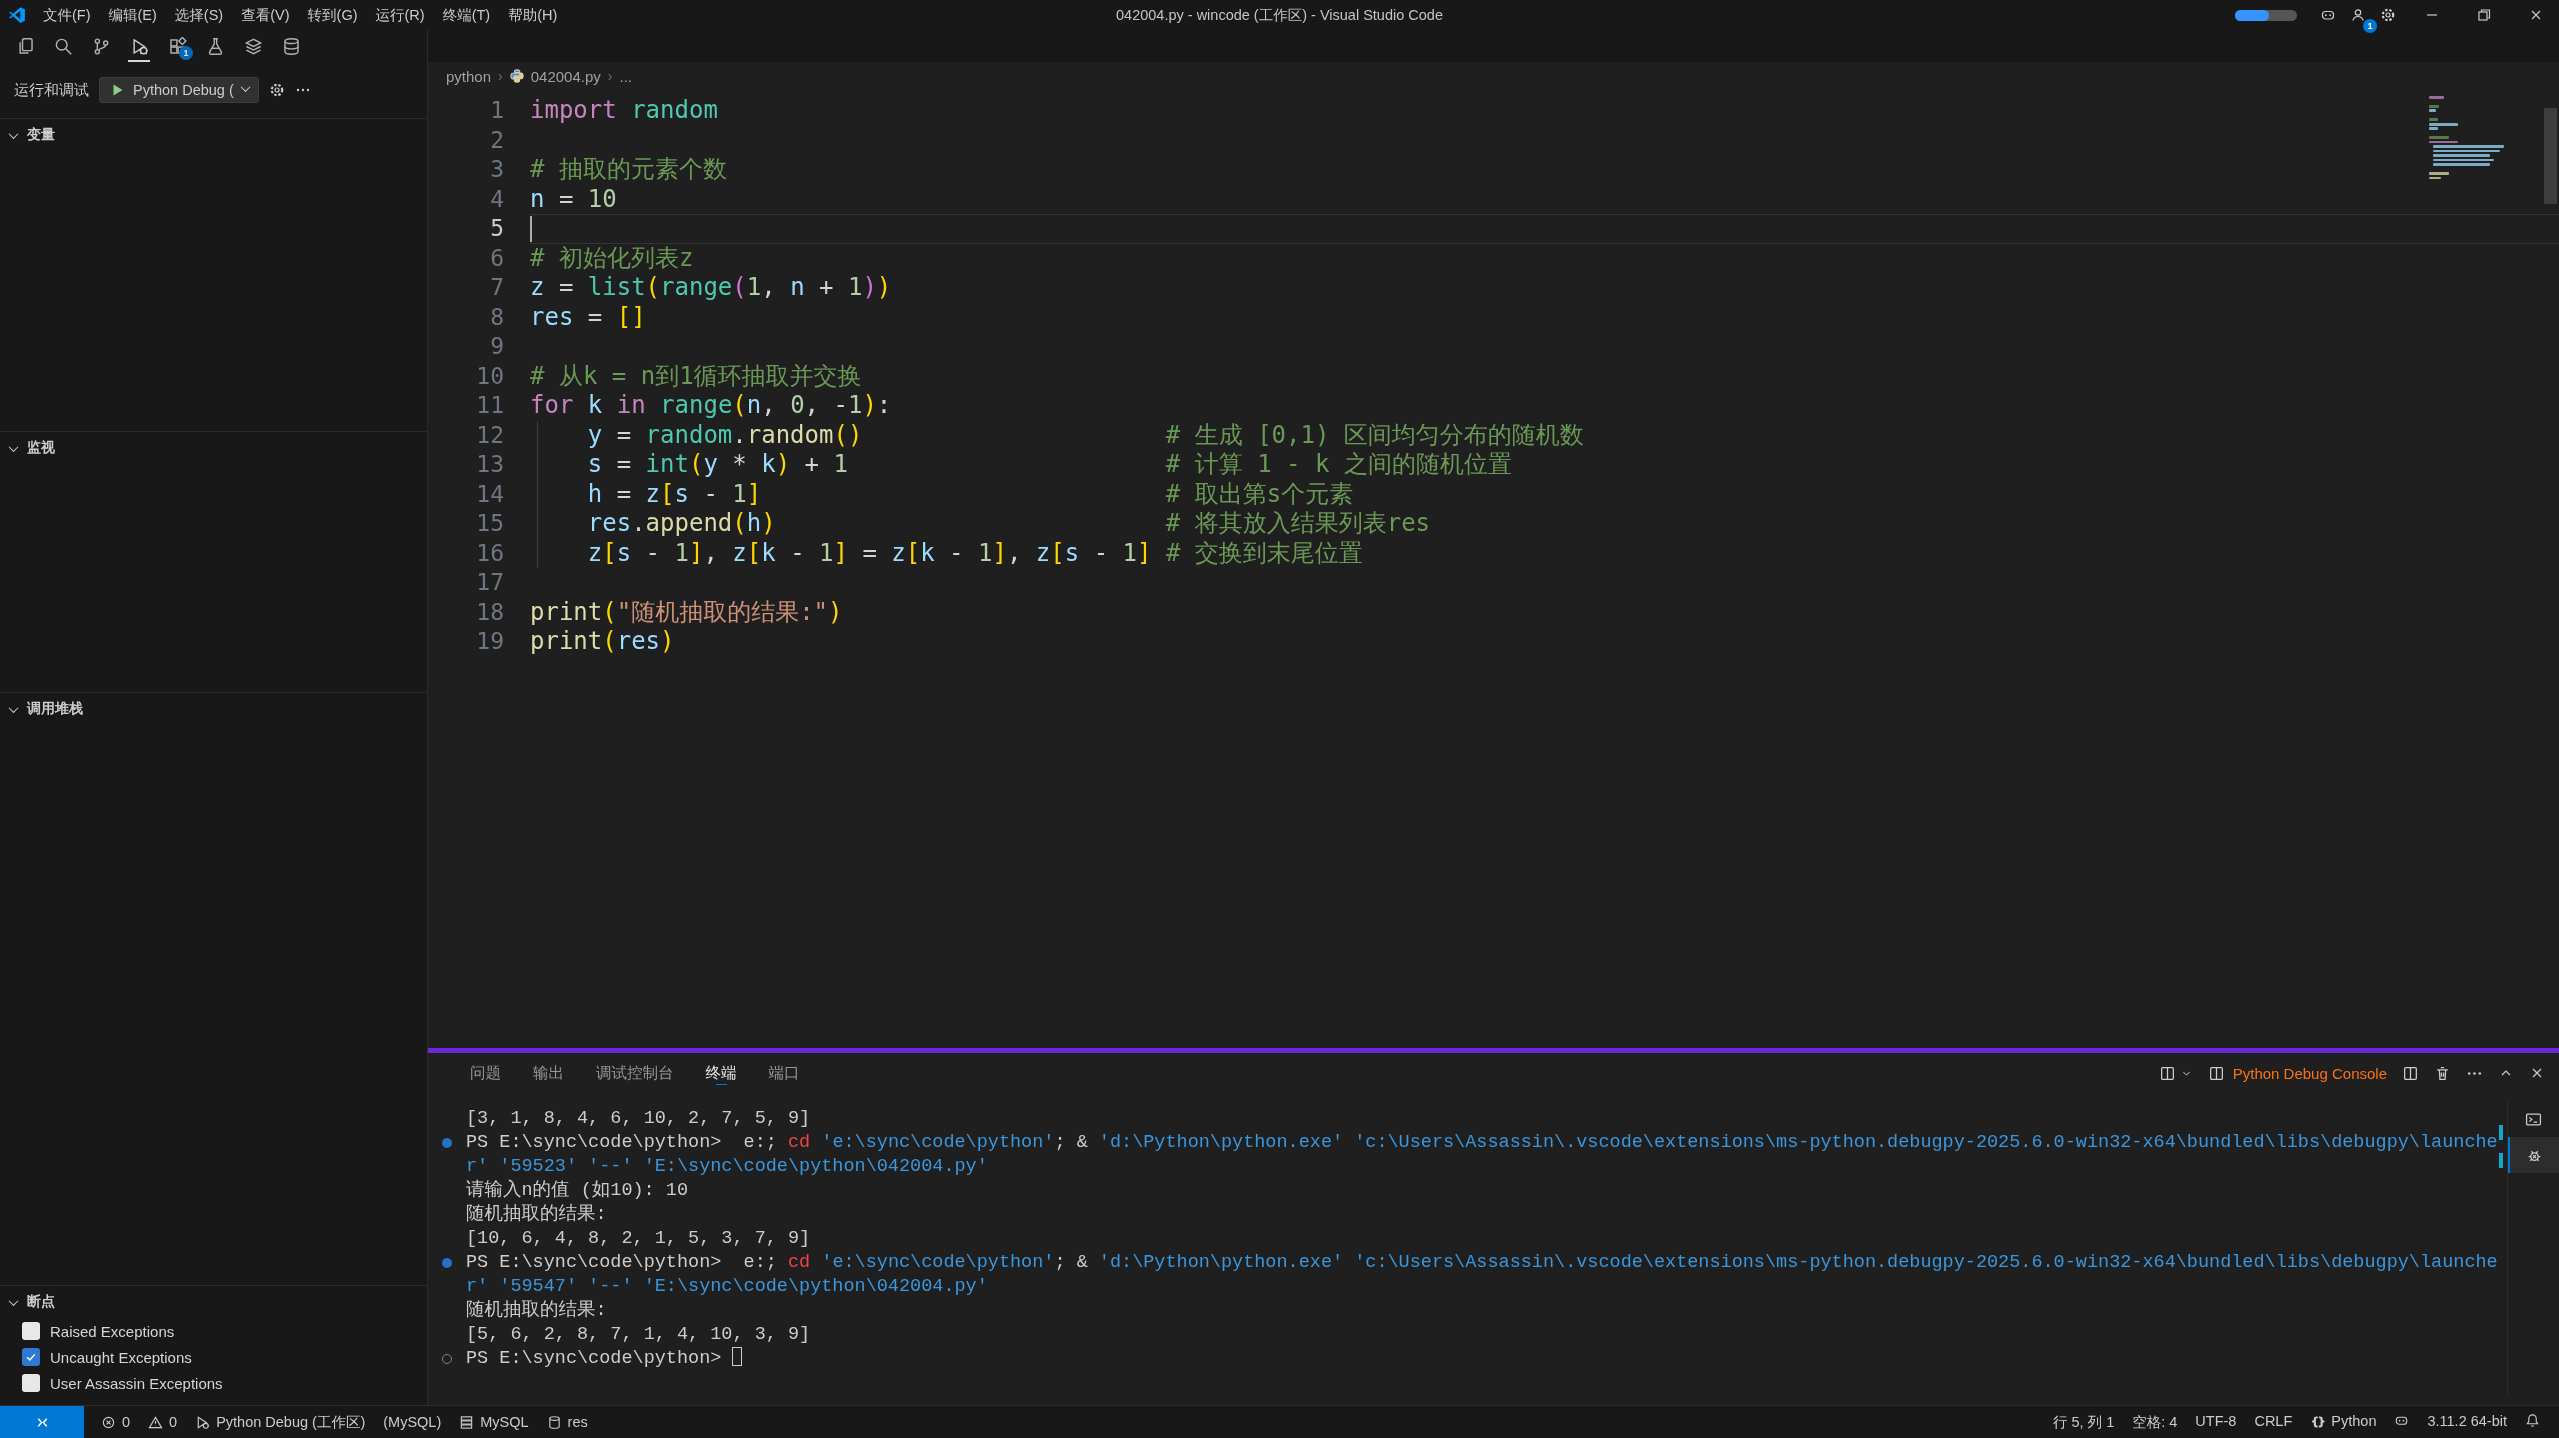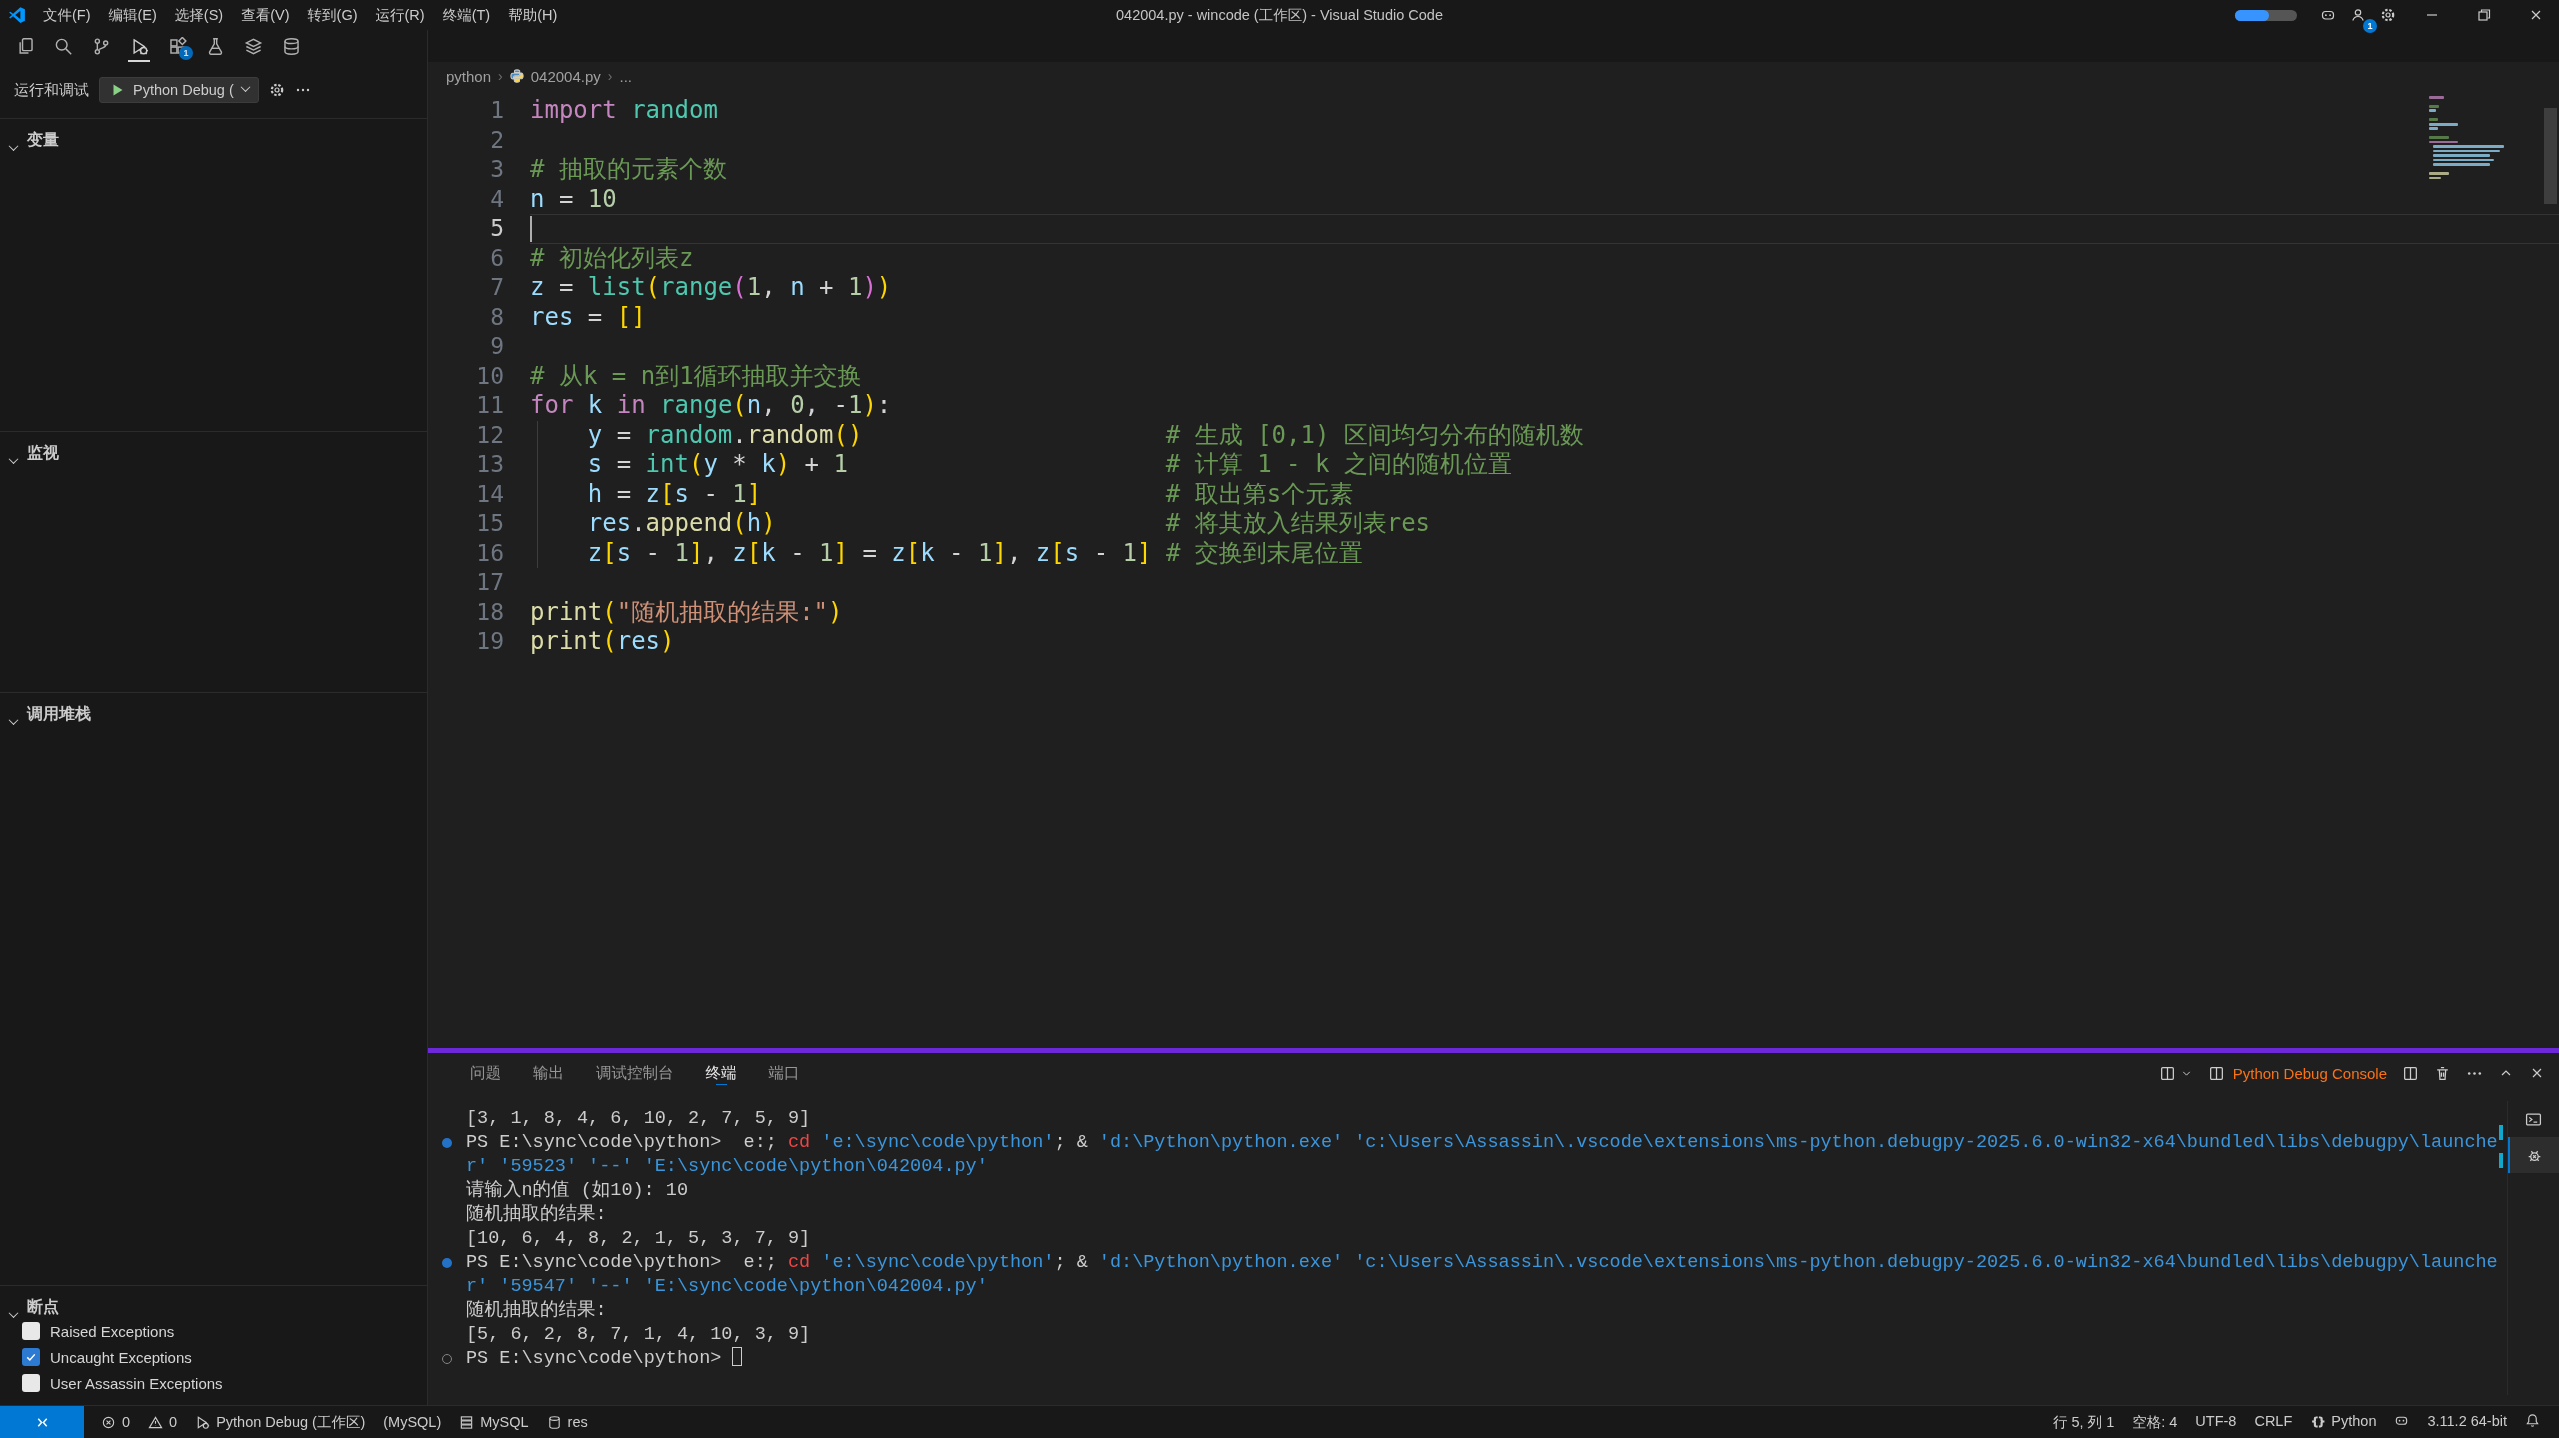--- a/index.html
+++ b/index.html
@@ -39,21 +39,21 @@
   .ed-actions .ico svg { width:17px; height:17px; }
 
   
   .main { display:flex; height:1343px; }
   .sidebar { width:428px; background:#181818; border-right:1px solid #2b2b2b; display:flex; flex-direction:column; }
   .sb-toolbar { height:56px; display:flex; align-items:center; padding:0 14px; gap:10px; }
   .sb-title { font-size:15px; color:#cccccc; white-space:nowrap; }
   .sb-dd { display:flex; align-items:center; gap:8px; background:#313131; border:1px solid #3c3c3c; border-radius:3px; padding:4px 9px; max-width:190px; }
   .sb-dd .lbl { white-space:nowrap; overflow:hidden; font-size:14.5px; }
   .sb-sec { border-top:1px solid #2b2b2b; }
-  .sb-sec-h { height:32px; display:flex; align-items:flex-end; gap:10px; padding-left:10px; font-weight:bold; font-size:16px; color:#cccccc; }
+  .sb-sec-h { height:32px; display:flex; align-items:center; gap:10px; padding-left:10px; font-weight:bold; font-size:14px; color:#cccccc; }
   .chev { width:7px; height:7px; border-right:1.4px solid #cccccc; border-bottom:1.4px solid #cccccc; transform:rotate(45deg) translate(-1px,-1px); }
   .cb-row { display:flex; align-items:center; gap:10px; padding:4px 0 4px 22px; font-size:15px; color:#d6d6d6; }
   .cb { width:18px; height:18px; border-radius:3px; background:#e8e8e8; display:flex; align-items:center; justify-content:center; }
   .cb.checked { background:#2d7ad2; }
   .cb svg { width:12px; height:12px; stroke:#ffffff; stroke-width:2; fill:none; }
 
   .rightcol { flex:1; display:flex; flex-direction:column; min-width:0; }
 
   
   .editor { height:986px; background:#1f1f1f; position:relative; overflow:hidden; }

